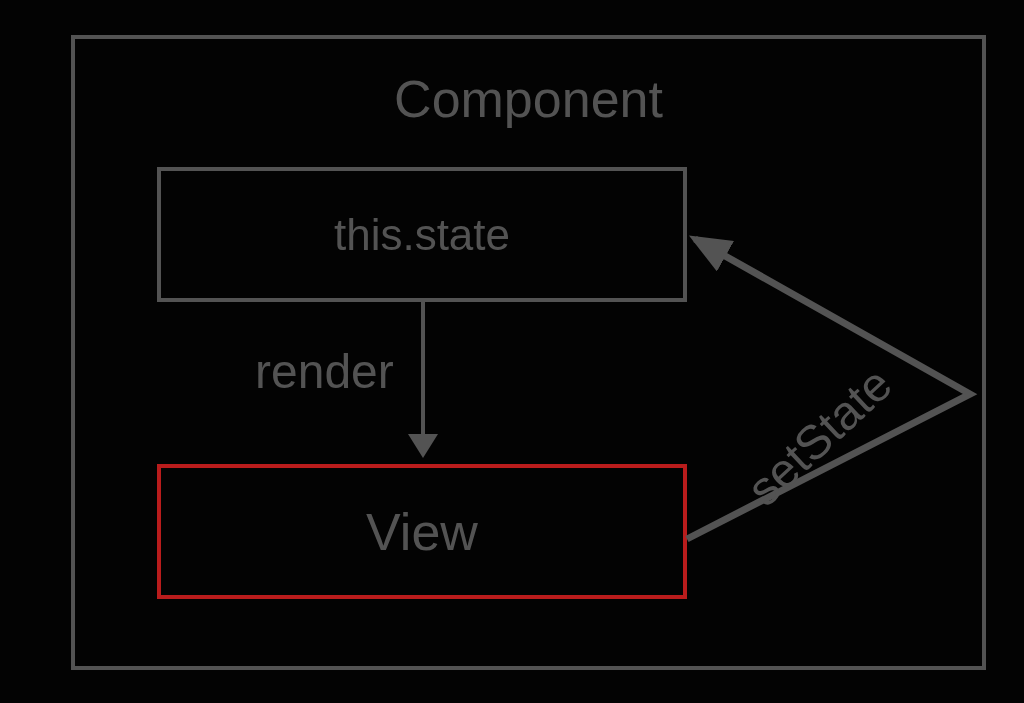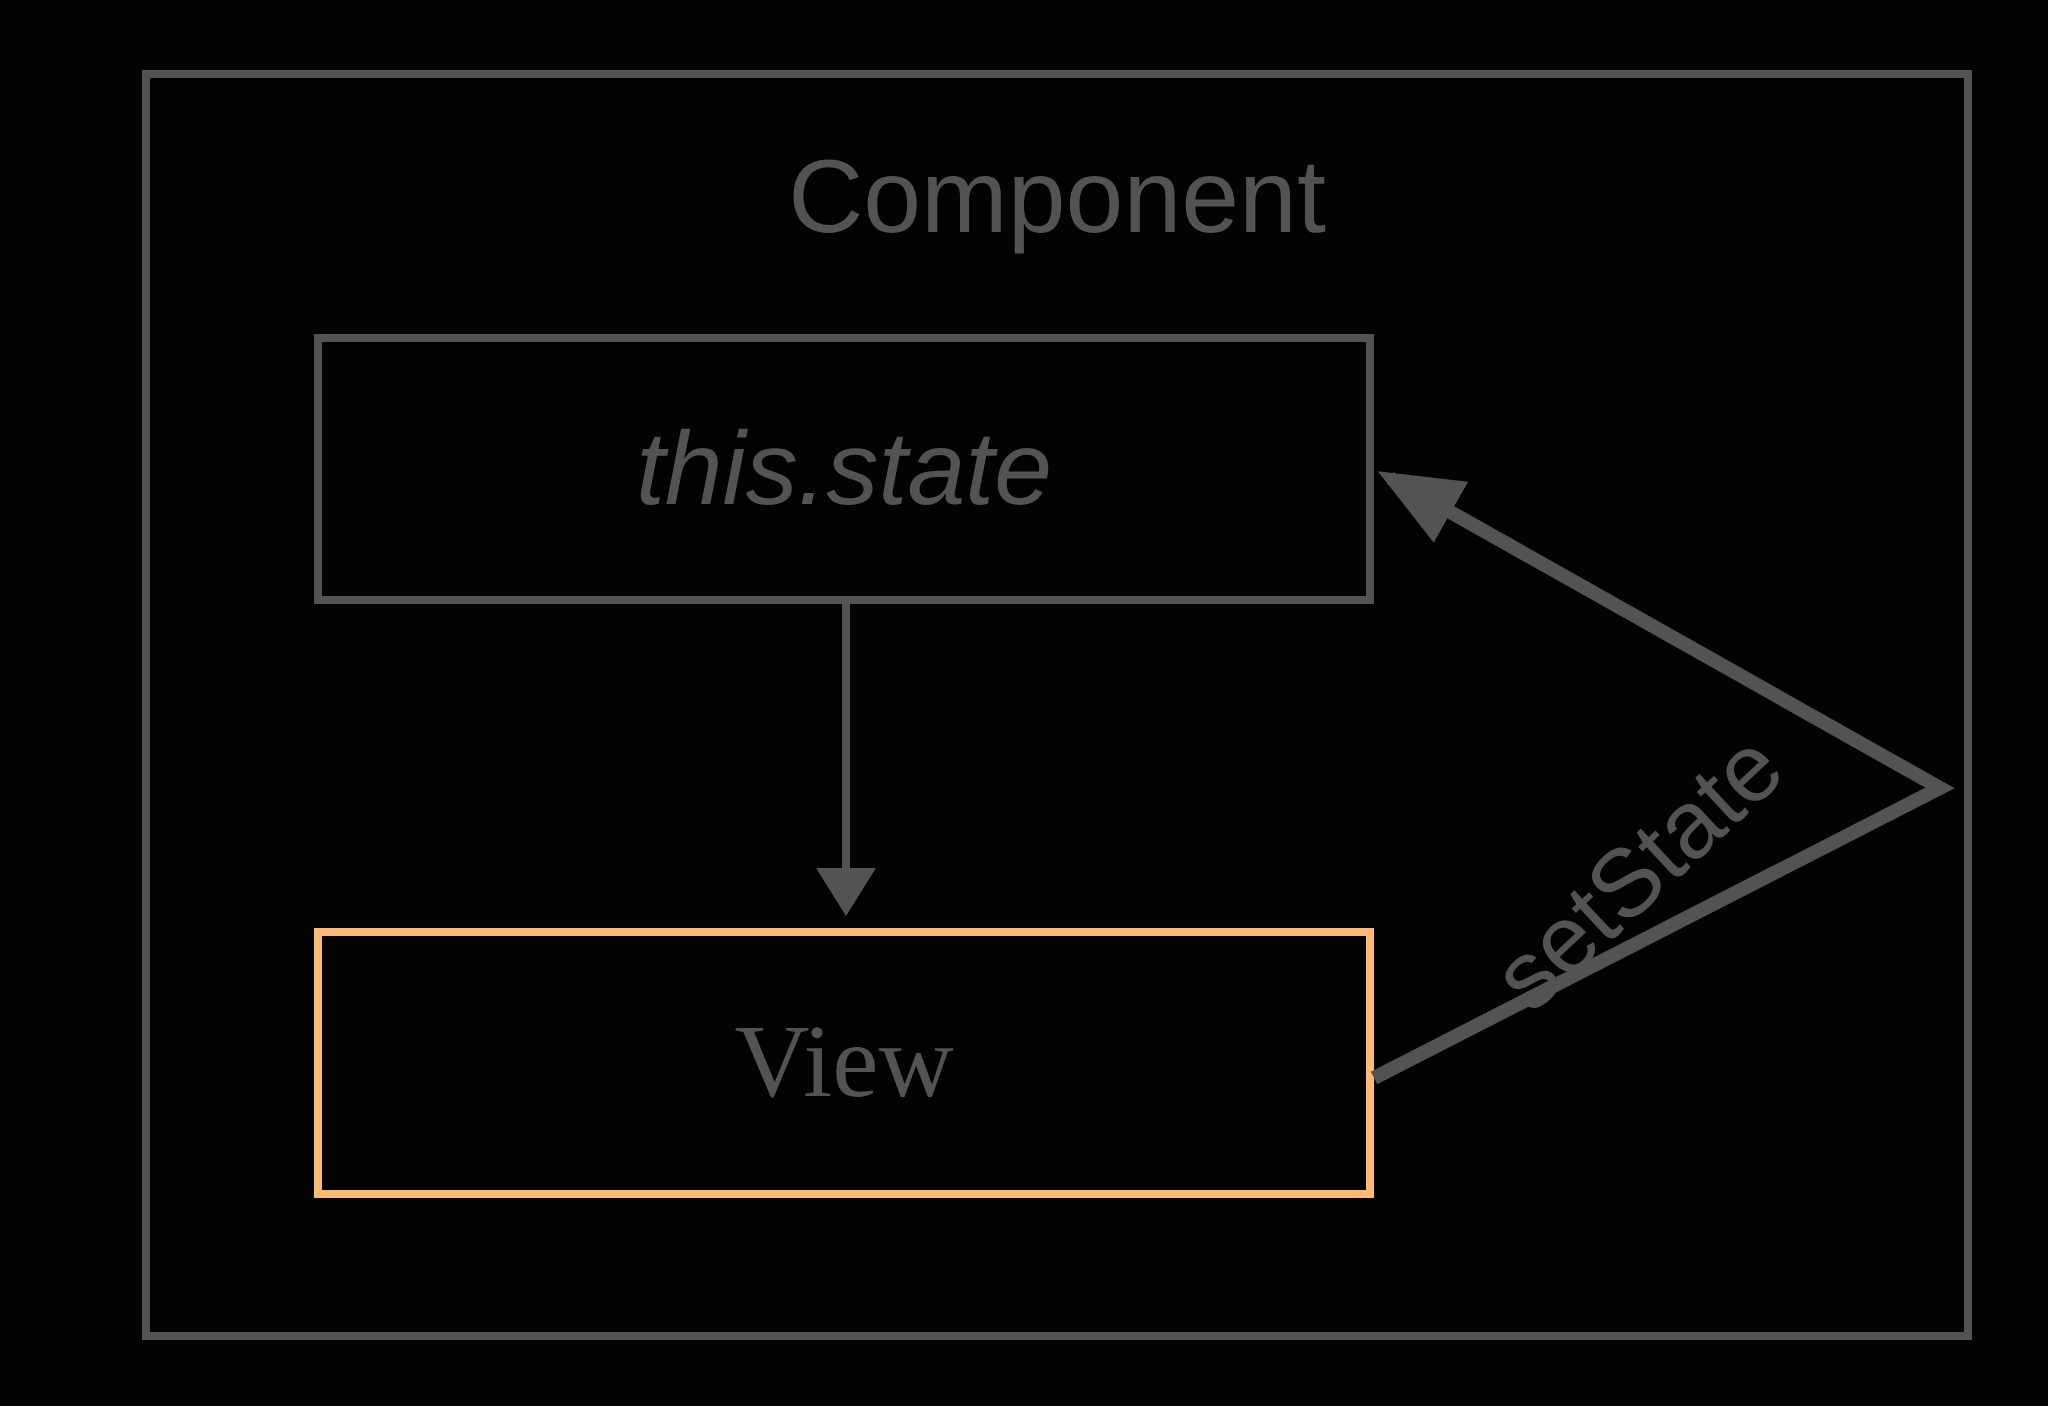--- a/index.html
+++ b/index.html
@@ -45,35 +45,33 @@
       width: 530px;
       height: 135px;
       border: 4px solid #535353;
       display: flex;
       align-items: center;
       justify-content: center;
     }
     
     .state-label {
       color: #535353;
-      font-size: 52px;
-      font-style: italic;
+      font-size: 44px;
     }
     
     .view-box {
       position: absolute;
       top: 425px;
       left: 82px;
       width: 530px;
       height: 135px;
-      border: 4px solid #fdba74;
+      border: 4px solid #b91c1c;
       display: flex;
       align-items: center;
       justify-content: center;
-      font-family: Liberation Serif, serif;
     }
     
     .view-label {
       color: #535353;
       font-size: 52px;
     }
     
     .render-label {
       position: absolute;
       top: 305px;
@@ -126,20 +124,21 @@
 <body>
 
 <div class="container">
   <div class="title">Component</div>
 
   <div class="state-box">
     <span class="state-label">this.state</span>
   </div>
 
   <div class="arrow-down"></div>
+  <div class="render-label">render</div>
 
   <div class="view-box">
     <span class="view-label">View</span>
   </div>
 
   <svg class="loop-arrow">
     <defs>
       <marker id="arrowhead" markerWidth="6" markerHeight="5" refX="5" refY="2.5" orient="auto">
         <polygon points="0 0, 6 2.5, 0 5" fill="#535353"></polygon>
       </marker>

